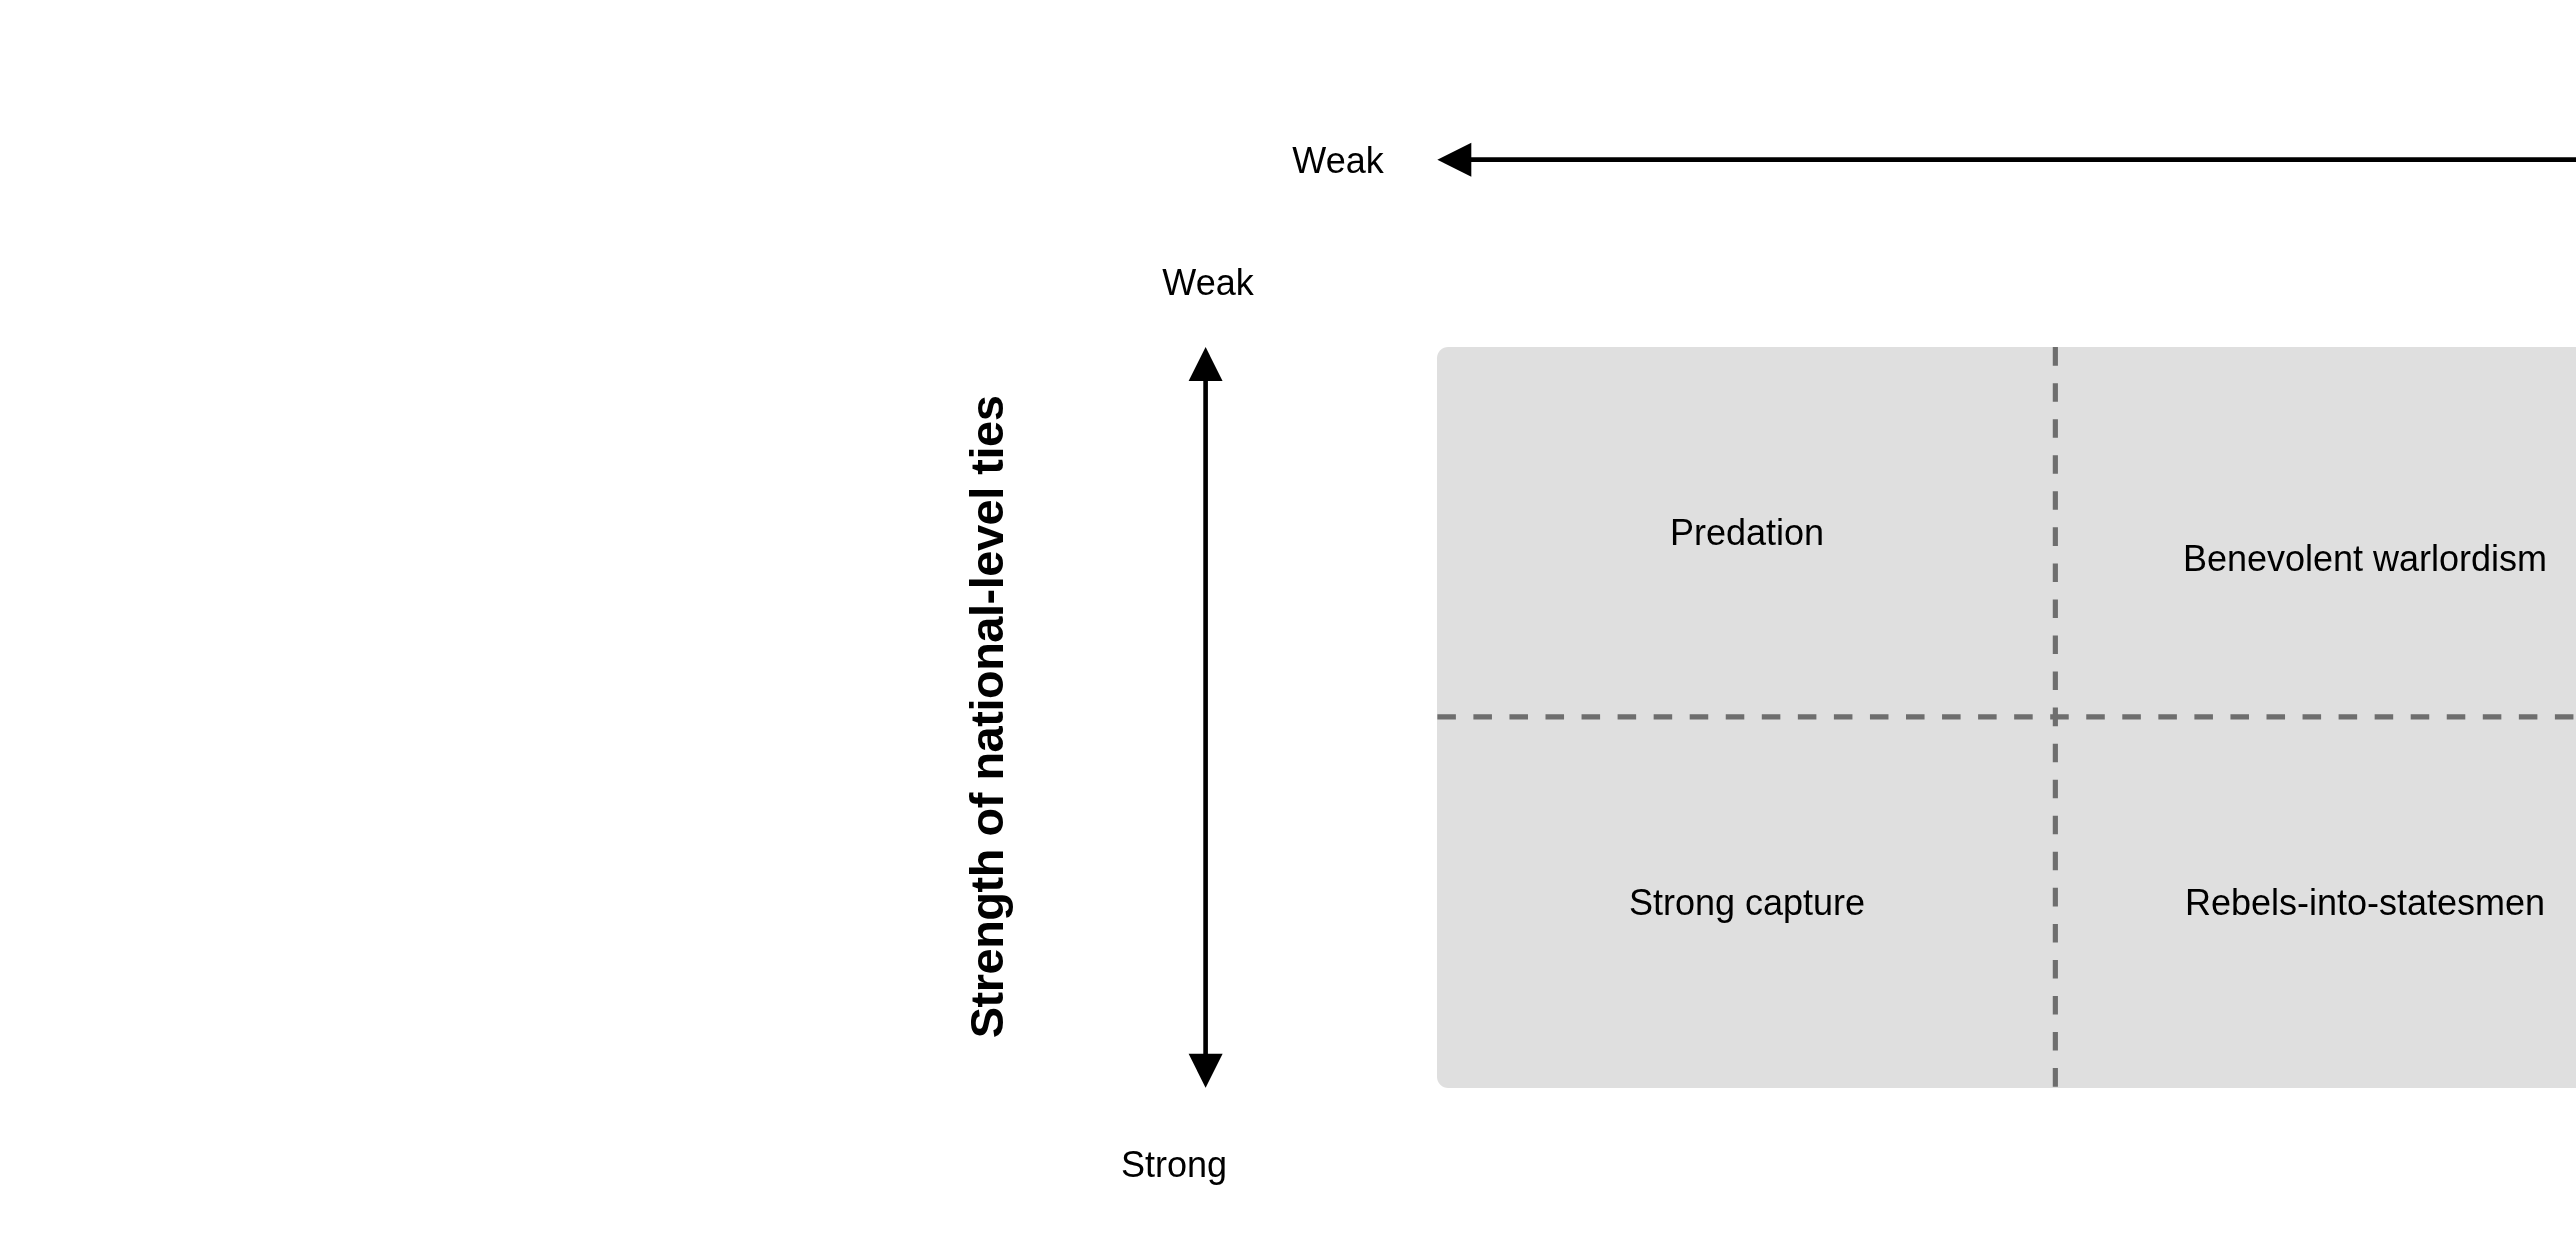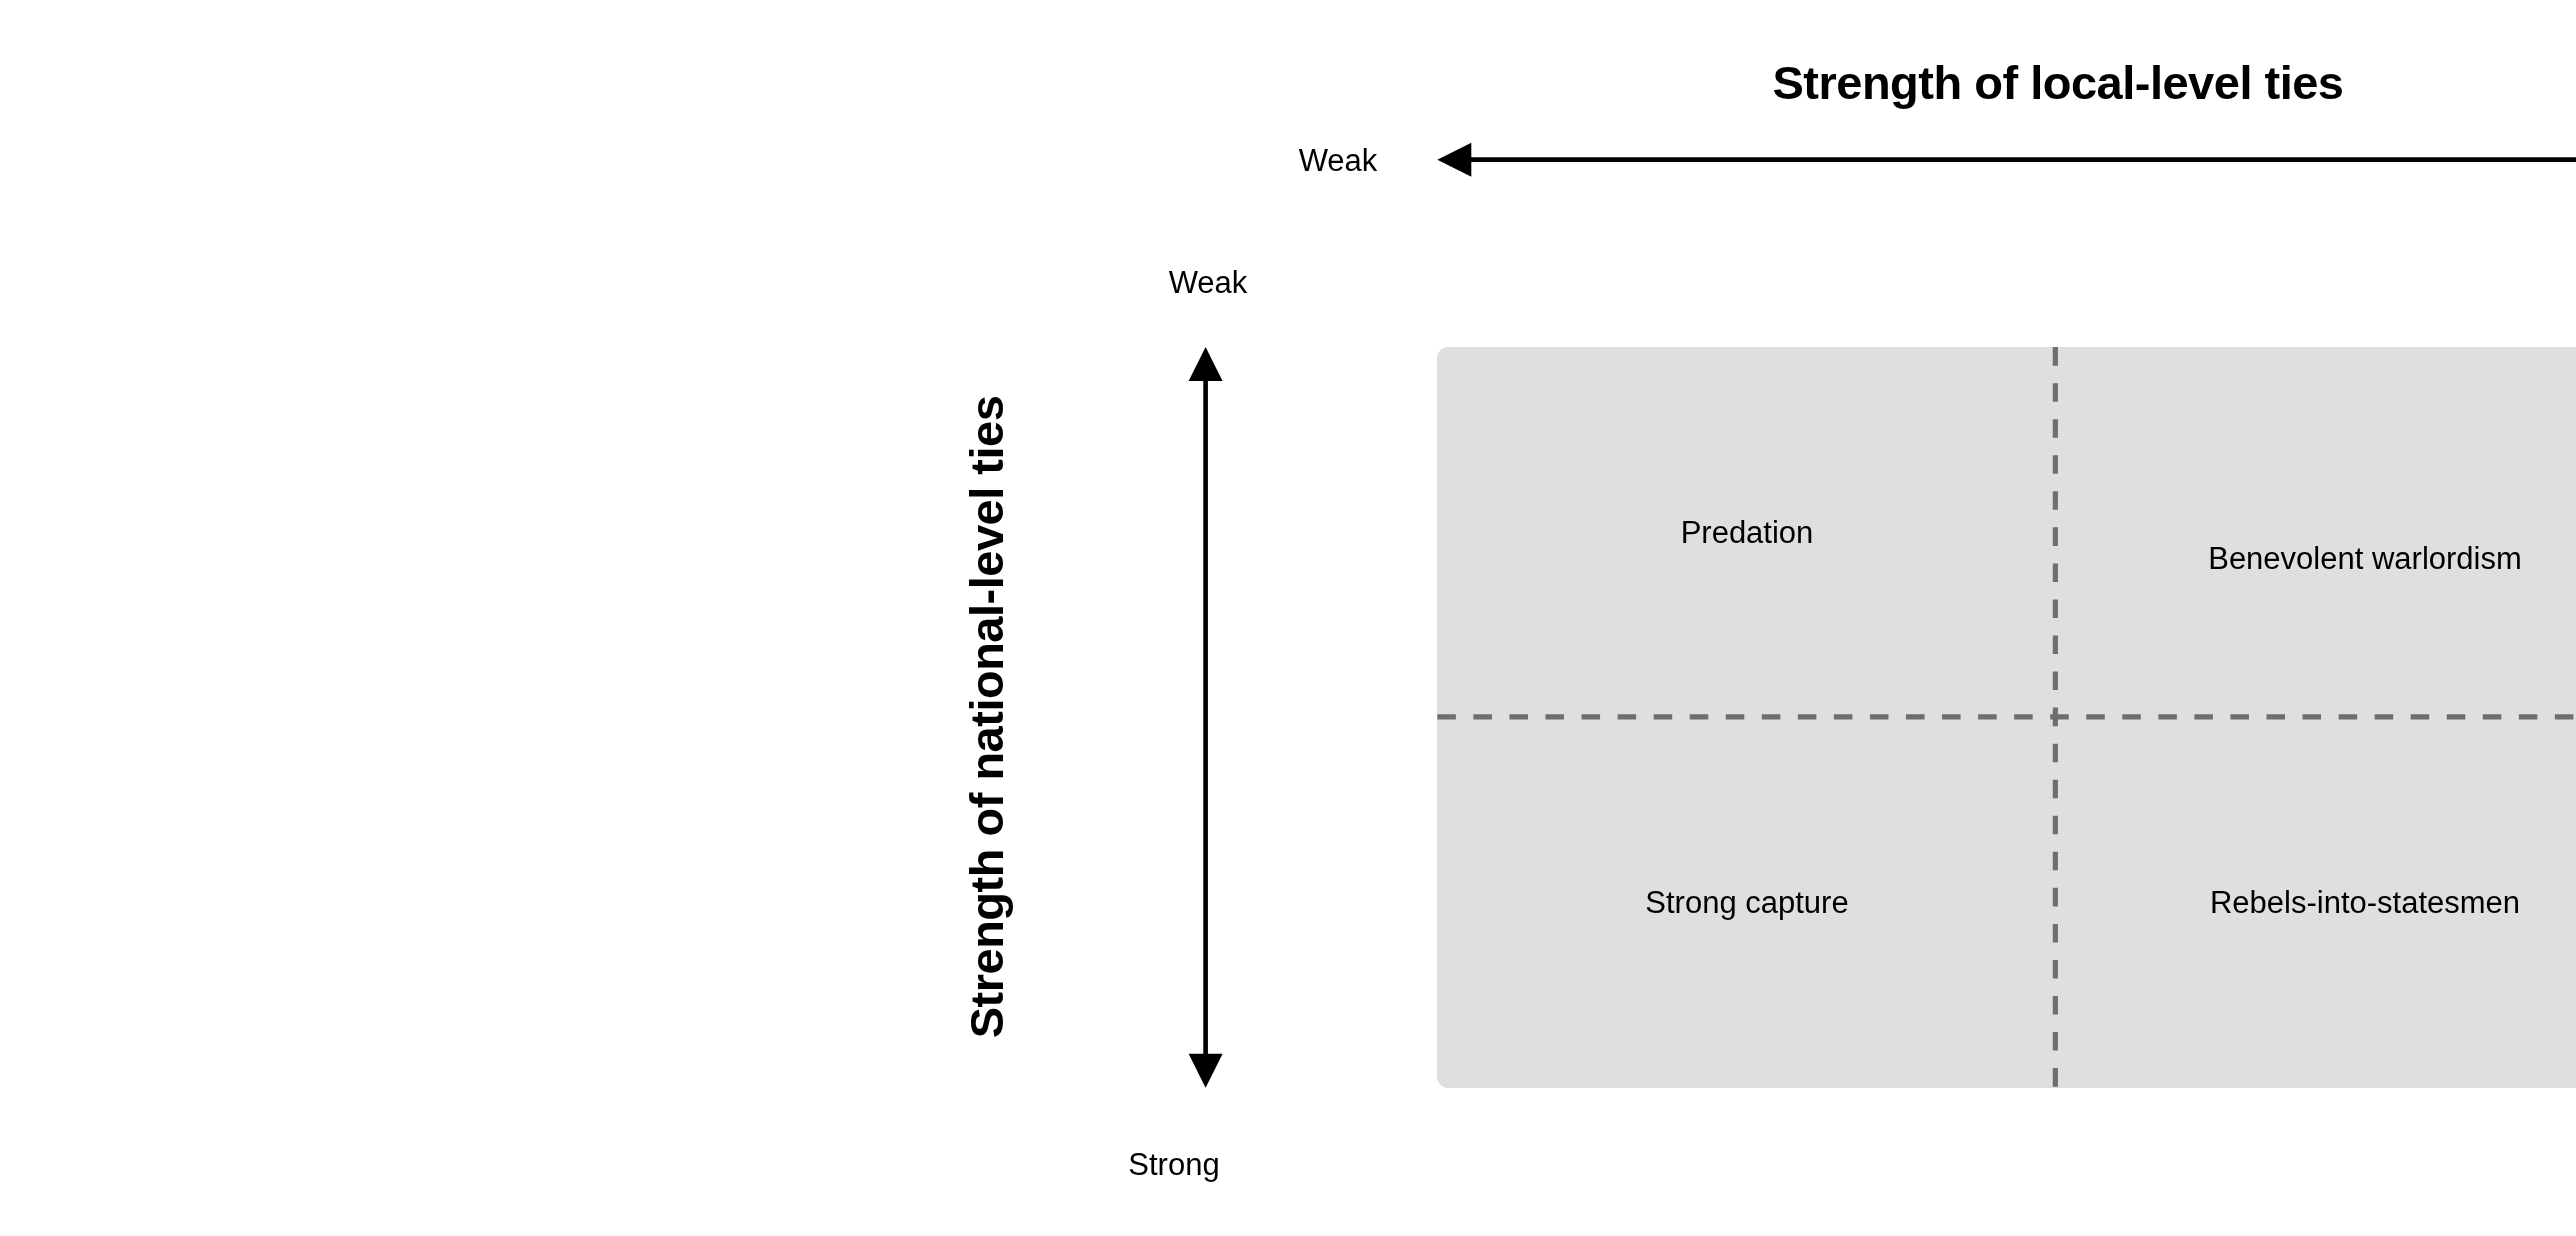--- a/index.html
+++ b/index.html
@@ -61,21 +61,21 @@
     white-space: nowrap;
     text-align: center;
     line-height: 1.18;
   }
   .axis-title {
     font-weight: bold;
     font-size: 47px;
     letter-spacing: -0.5px;
   }
   .label {
-    font-size: 31px;
+    font-size: 36px;
   }
   .x-axis-title   { left: 2058px; top: 83px; }
   .x-weak-label   { left: 1338px; top: 161px; }
   .y-axis-title   { left: 987px; top: 717px; transform: translate(-50%, -50%) rotate(-90deg); }
   .y-weak-label   { left: 1208px; top: 283px; }
   .y-strong-label { left: 1174px; top: 1165px; }
   .q-label-tl { left: 1747px; top: 533px; }
   .q-label-tr { left: 2365px; top: 559px; white-space: normal; width: 392px; }
   .q-label-bl { left: 1747px; top: 903px; }
   .q-label-br { left: 2365px; top: 903px; }
@@ -98,21 +98,20 @@
       <polygon class="arrow-head" points="5190,310 5124,277 5124,343"></polygon>
     </g>
 
     <g>
       <line class="arrow-line" x1="2340" y1="736" x2="2340" y2="2050"></line>
       <polygon class="arrow-head" points="2340,674 2307,740 2373,740"></polygon>
       <polygon class="arrow-head" points="2340,2112 2307,2046 2373,2046"></polygon>
     </g>
   </svg>
 
-  <div class="txt axis-title x-axis-title">Strength of local-level ties</div>
   <div class="txt label x-weak-label">Weak</div>
 
   <div class="txt axis-title y-axis-title">Strength of national-level ties</div>
   <div class="txt label y-weak-label">Weak</div>
   <div class="txt label y-strong-label">Strong</div>
 
   <div class="txt label q-label-tl">Predation</div>
   <div class="txt label q-label-tr">Benevolent warlordism</div>
   <div class="txt label q-label-bl">Strong capture</div>
   <div class="txt label q-label-br">Rebels-into-statesmen</div>

